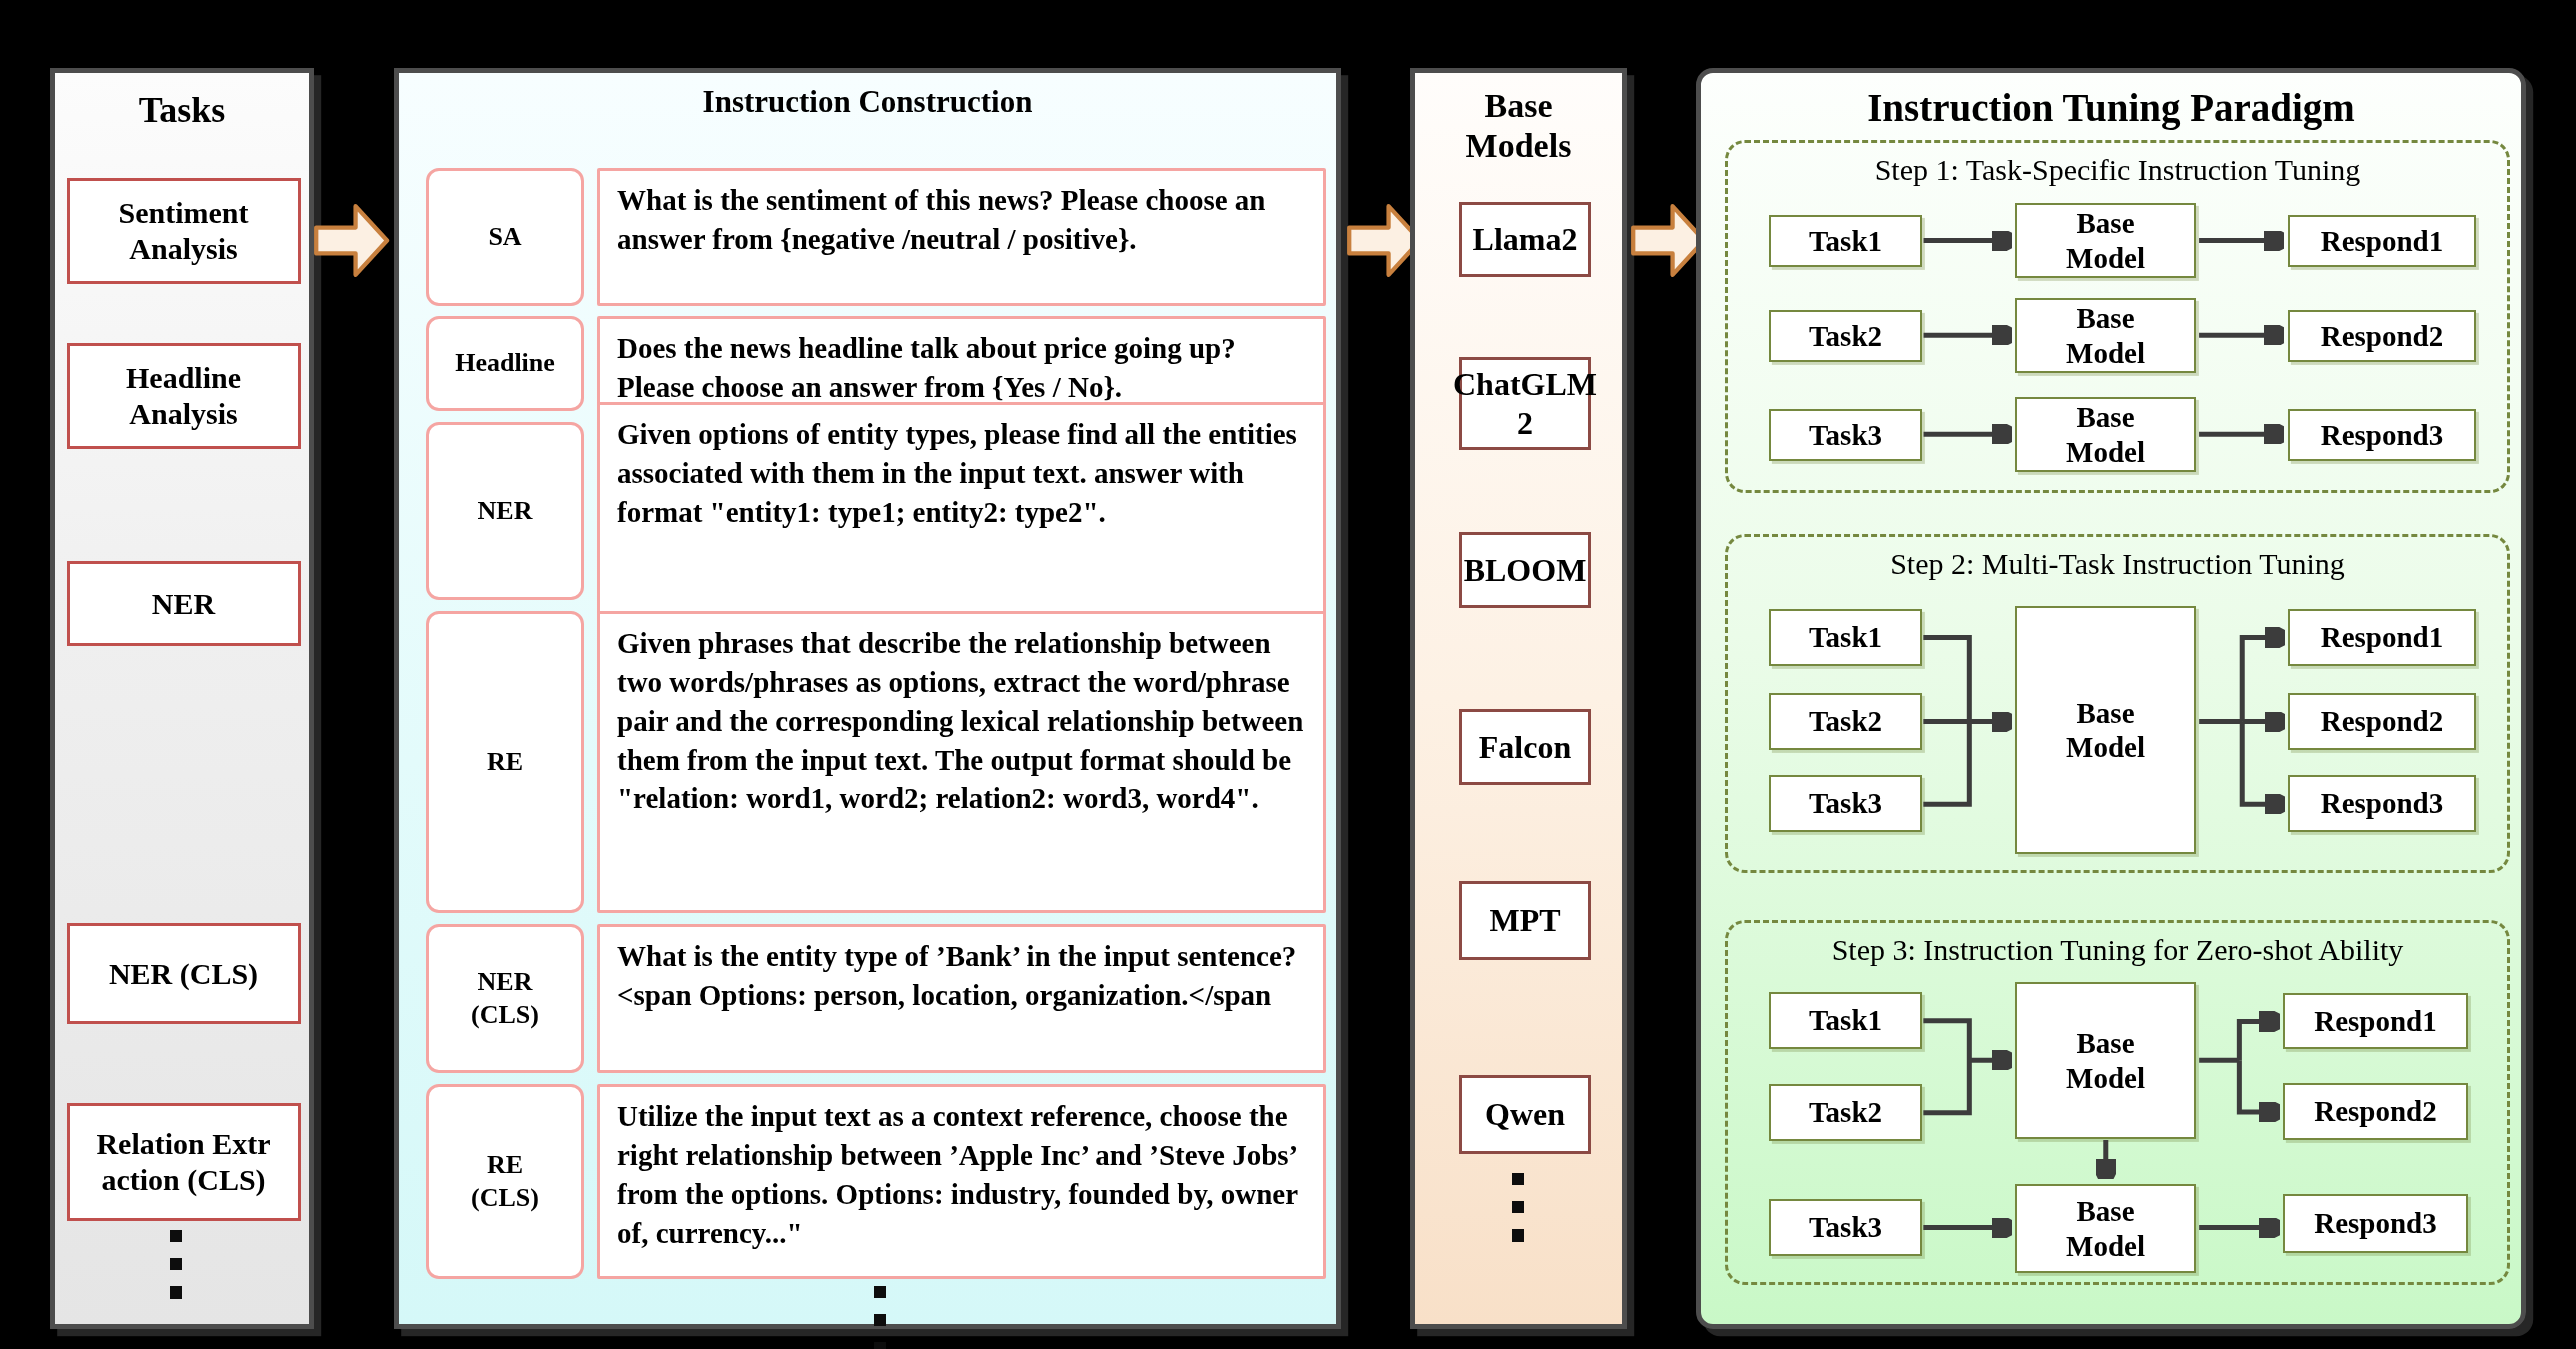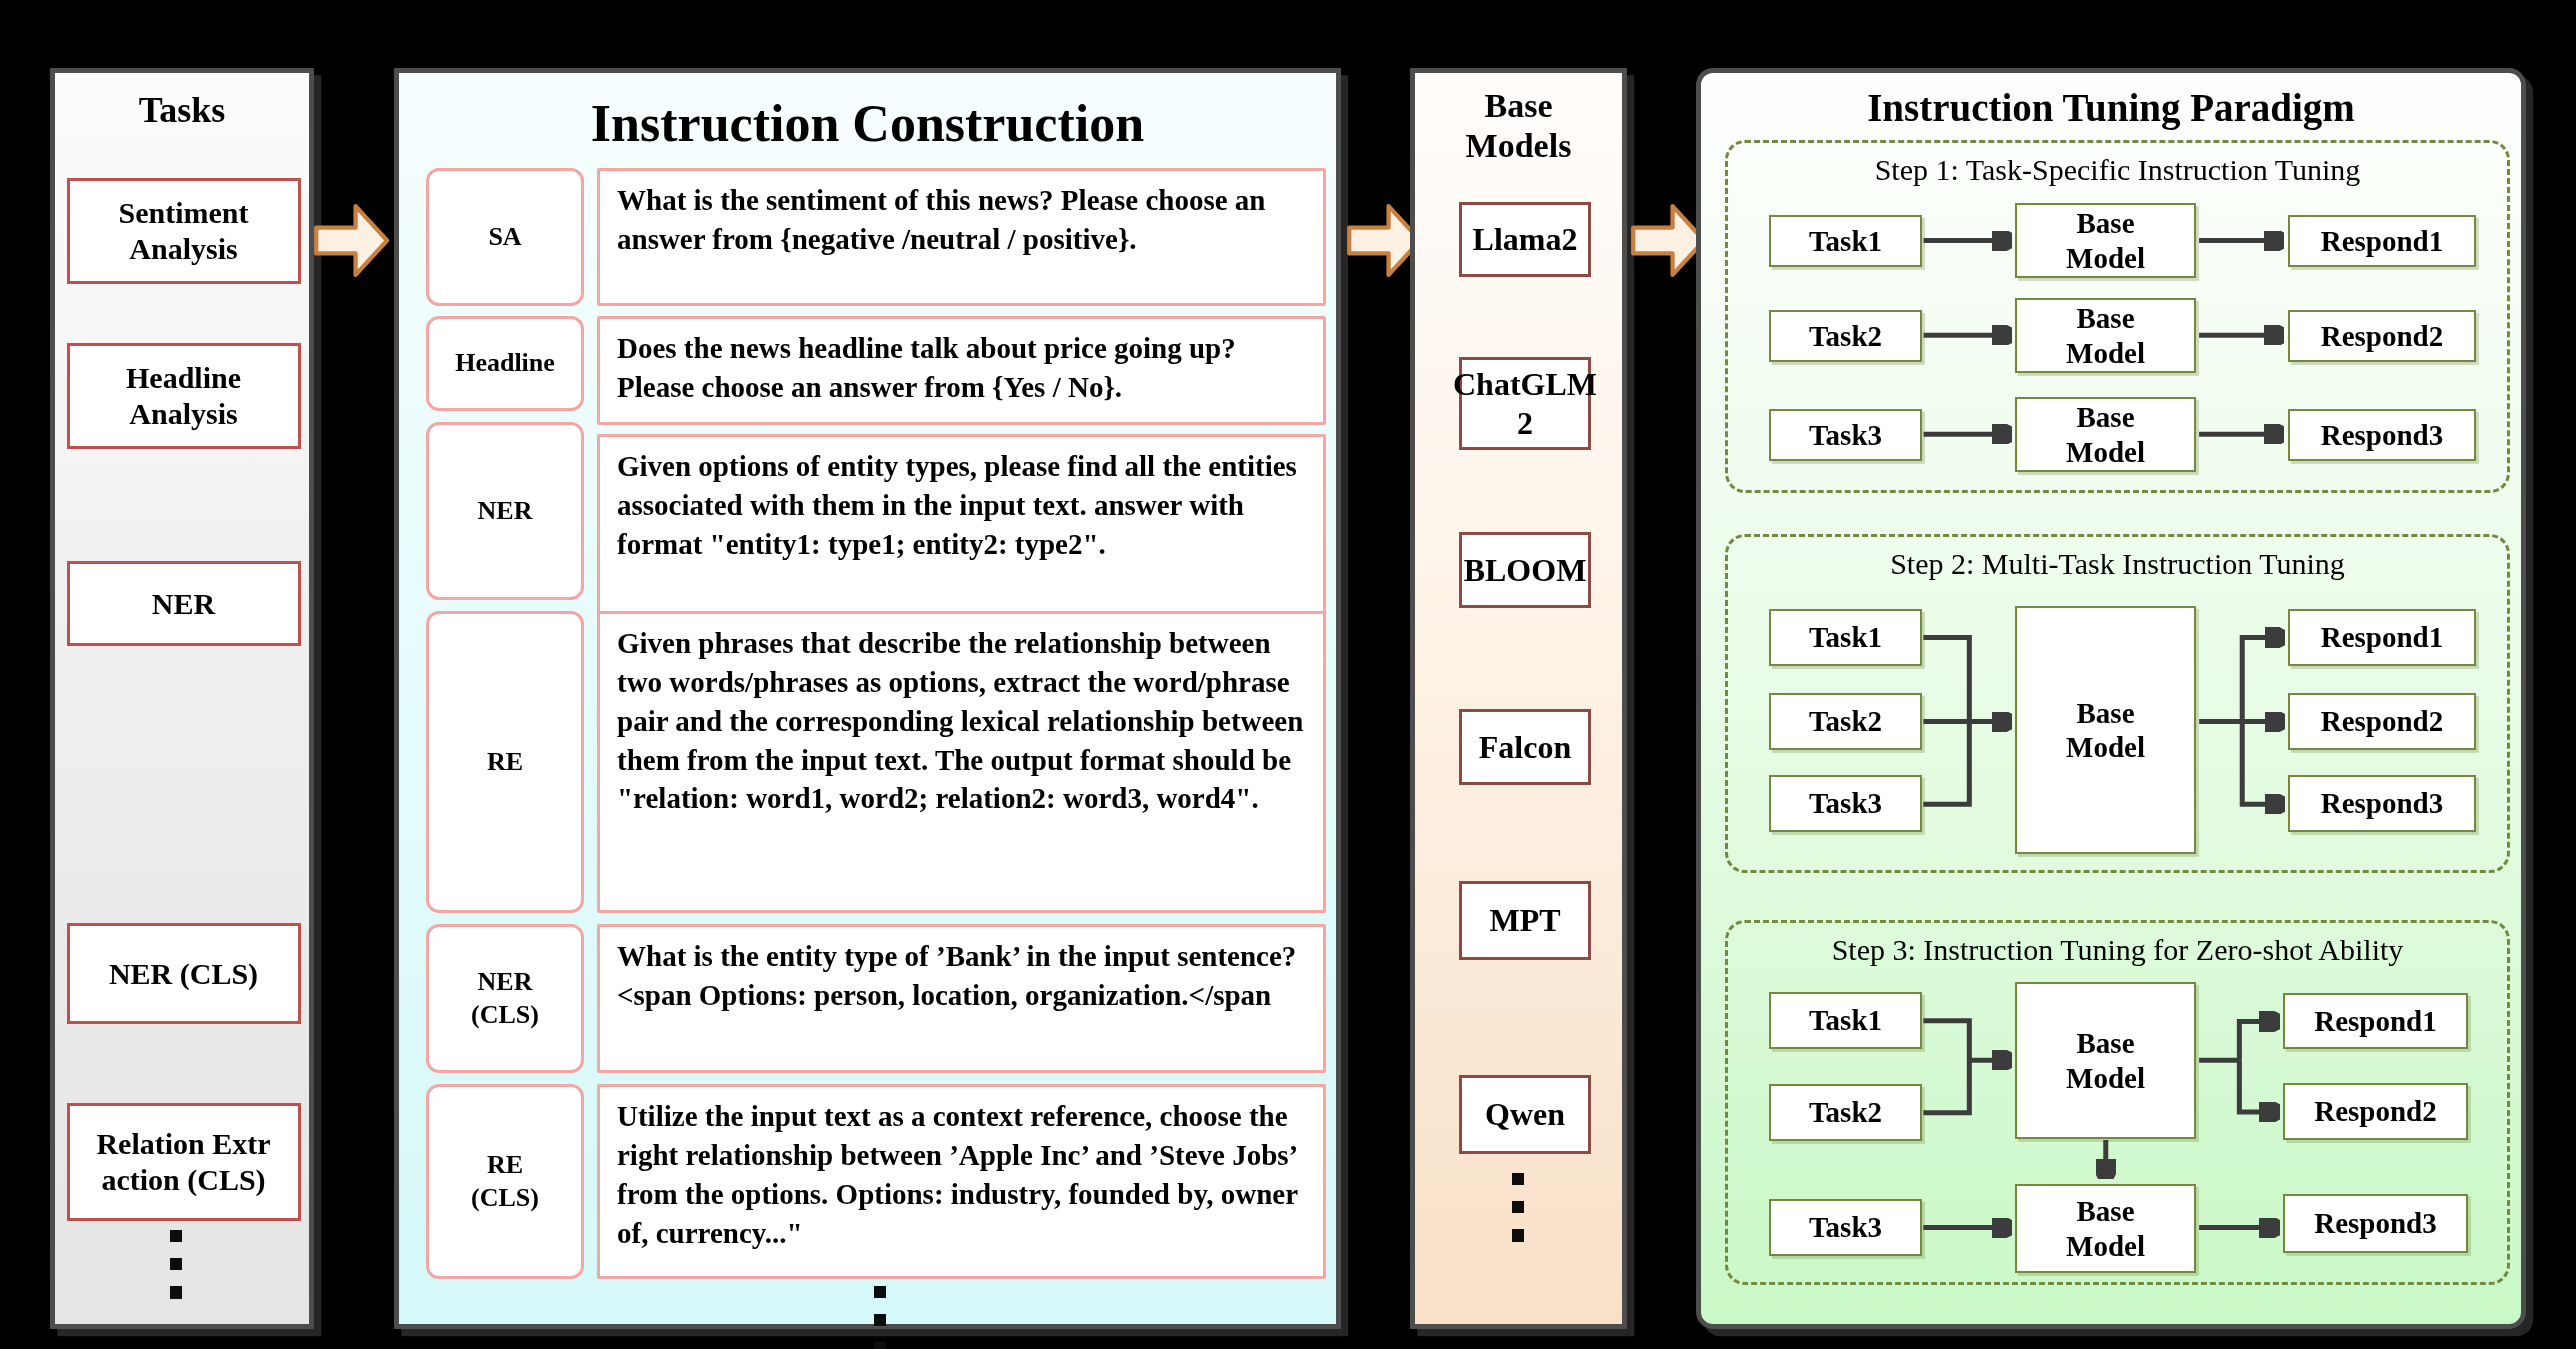--- a/index.html
+++ b/index.html
@@ -13,21 +13,21 @@
          background:linear-gradient(180deg,#fcfcfc 0%,#efefef 45%,#e5e5e5 100%);}
   .tasks h2{font-size:36px;padding-top:16px;}
   .tbox{position:absolute;left:11.5px;width:234px;background:#fff;border:3.6px solid #c0504d;
         box-sizing:border-box;display:flex;align-items:center;justify-content:center;
         text-align:center;font-size:30px;line-height:1.2;white-space:pre-line;}
   
   .blockarrow{position:absolute;width:76px;height:83px;}
   
   .ic{left:394px;top:52px;width:947px;height:1261px;
       background:linear-gradient(180deg,#f7feff 0%,#e3fbfb 55%,#d5f8f8 100%);}
-  .ic h2{font-size:52px;padding-top:20px;}
+  .ic h2{font-size:31px;padding-top:11px;}
   .iclabel{position:absolute;left:27px;width:158px;background:#fff;border:3.6px solid #f5a5a2;
            border-radius:13px;box-sizing:border-box;display:flex;align-items:center;
            justify-content:center;text-align:center;font-size:26px;line-height:1.25;white-space:pre-line;}
   .ictext{position:absolute;left:198px;width:729px;background:#fff;border:3.6px solid #f5a5a2;
           border-radius:2px;box-sizing:border-box;font-size:29px;line-height:1.34;
           padding:10px 17px;text-align:left;}
   
   .bm{left:1410px;top:52px;width:217px;height:1261px;
       background:linear-gradient(180deg,#fffdfb 0%,#fdf1e4 50%,#f8e0c8 100%);}
   .bm h2{font-size:34px;padding-top:13px;}
@@ -78,21 +78,21 @@
   <section class="panel ic">
     <h2>Instruction Construction</h2>
 
     <div class="iclabel" style="top:95px;height:138px">SA</div>
     <div class="ictext" style="top:95px;height:138px">What is the sentiment of this news? Please choose an answer from {negative /neutral / positive}.</div>
 
     <div class="iclabel" style="top:243px;height:95px">Headline</div>
     <div class="ictext" style="top:243px;height:109px">Does the news headline talk about price going up? Please choose an answer from {Yes / No}.</div>
 
     <div class="iclabel" style="top:349px;height:178px">NER</div>
-    <div class="ictext" style="top:361px;height:216px">Given options of entity types, please find all the entities associated with them in the input text. answer with format "entity1: type1; entity2: type2".</div>
+    <div class="ictext" style="top:329px;height:216px">Given options of entity types, please find all the entities associated with them in the input text. answer with format "entity1: type1; entity2: type2".</div>
 
     <div class="iclabel" style="top:538px;height:302px">RE</div>
     <div class="ictext" style="top:538px;height:302px">Given phrases that describe the relationship between two words/phrases as options, extract the word/phrase pair and the corresponding lexical relationship between them from the input text. The output format should be "relation: word1, word2; relation2: word3, word4".</div>
 
     <div class="iclabel" style="top:851px;height:149px">NER
 (CLS)</div>
     <div class="ictext" style="top:851px;height:149px">What is the entity type of ’Bank’ in the input sentence?&lt;span Options: person, location, organization.&lt;/span</div>
 
     <div class="iclabel" style="top:1011px;height:195px">RE
 (CLS)</div>

